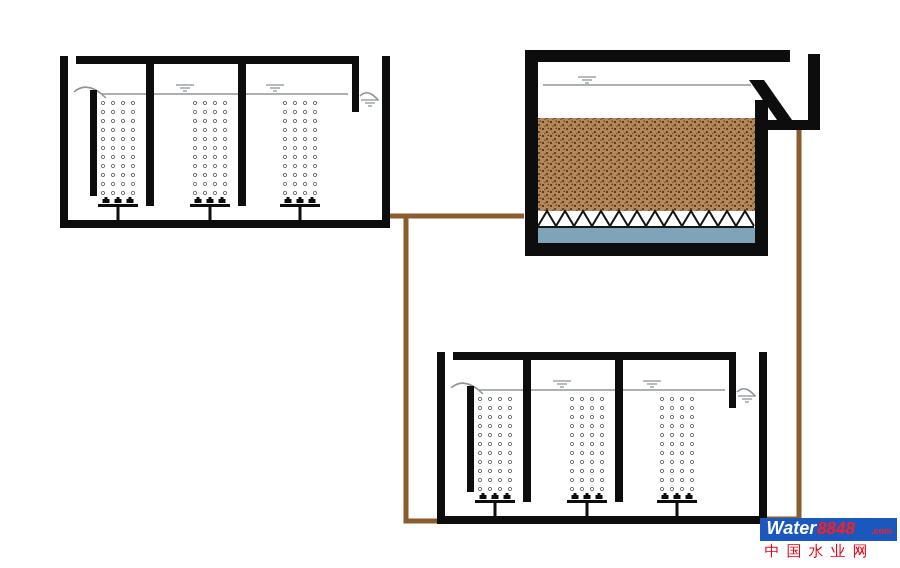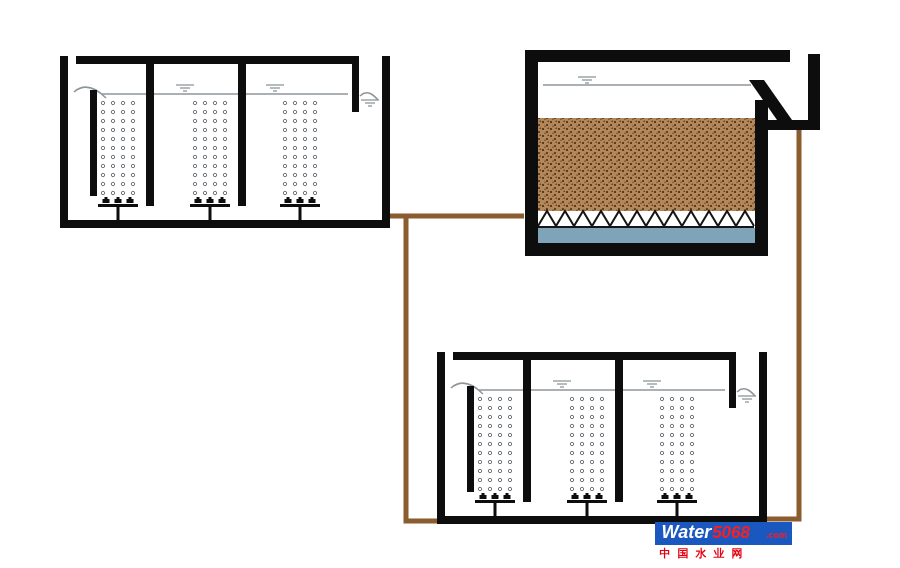--- a/index.html
+++ b/index.html
@@ -3,36 +3,36 @@
 <meta charset="utf-8">
 <style>
   :root{
     --structure:#0d0d0d; --pipe:#8a5c2e; --media_base:#b4875a; --media_dot:#43290f;
     --clear_water:#7fa3b8; --water_line:#8f969b; --bubble:#70767b;
     --brand_bg:#1a58bf; --brand_fg:#ffffff; --accent:#e60012; --number_color:#ff1e1e;
   }
   *{box-sizing:border-box}
   html,body{margin:0;padding:0}
   body{width:900px;height:568px;background:#fff;overflow:hidden;font-family:"Liberation Sans",sans-serif}
-  .stage{position:relative;width:795px;height:568px;background:#fff}
+  .stage{position:relative;width:900px;height:568px;background:#fff}
   .stage svg{position:absolute;left:0;top:0}
   .structure{fill:var(--structure)}
   .pipe{fill:none;stroke:var(--pipe);stroke-width:5}
   .wline{stroke:var(--water_line);stroke-width:1.3;fill:none}
   .flow{stroke:var(--water_line);stroke-width:1.6;fill:none}
   .bub{fill:none;stroke:var(--bubble);stroke-width:1}
   .zig{fill:none;stroke:#151515;stroke-width:2}
   .clearwater{fill:var(--clear_water)}
   .media{fill:url(#mediaPat)}
   .logo{position:absolute;right:3px;bottom:7px}
   .logo-top{display:flex;align-items:baseline;background:var(--brand_bg);padding:0 5px 2px 6px}
   .logo-brand{color:var(--brand_fg);font-weight:bold;font-style:italic;font-size:18px;line-height:20px}
   .logo-num{color:var(--number_color);font-weight:bold;font-style:italic;font-size:17px;margin-left:1px}
   .logo-tld{color:var(--number_color);font-weight:bold;font-size:9px;margin-left:16px}
-  .logo-sub{color:var(--accent);font-weight:bold;font-size:11px;letter-spacing:7px;margin-top:1px;padding-left:4px;white-space:nowrap;background:#fff}
+  .logo-sub{color:var(--accent);font-weight:normal;font-size:15px;letter-spacing:7px;margin-top:1px;padding-left:4px;white-space:nowrap;background:#fff}
 </style>
 </head>
 <body>
 
 <div class="stage">
   <svg width="900" height="568" viewBox="0 0 900 568">
     <defs>
       <pattern id="mediaPat" width="8" height="7" patternUnits="userSpaceOnUse">
         <rect width="8" height="7" style="fill:var(--media_base)"></rect>
         <circle cx="2" cy="2" r="1.1" style="fill:var(--media_dot)"></circle>
@@ -118,18 +118,18 @@
       <rect class="structure" x="230" y="50" width="13" height="143"></rect>
       <polygon class="structure" points="224,30 239,30 267,70 252,70"></polygon>
       <rect class="structure" x="243" y="70" width="52" height="10"></rect>
       <rect class="structure" x="283" y="4" width="12" height="66"></rect>
     </g>
   </svg>
 
   <div class="logo">
     <div class="logo-top">
       <span class="logo-brand">Water</span>
-      <span class="logo-num">5068</span>
+      <span class="logo-num">8848</span>
       <span class="logo-tld">.com</span>
     </div>
     <div class="logo-sub">中国水业网</div>
   </div>
 </div>
 
 </body></html>

